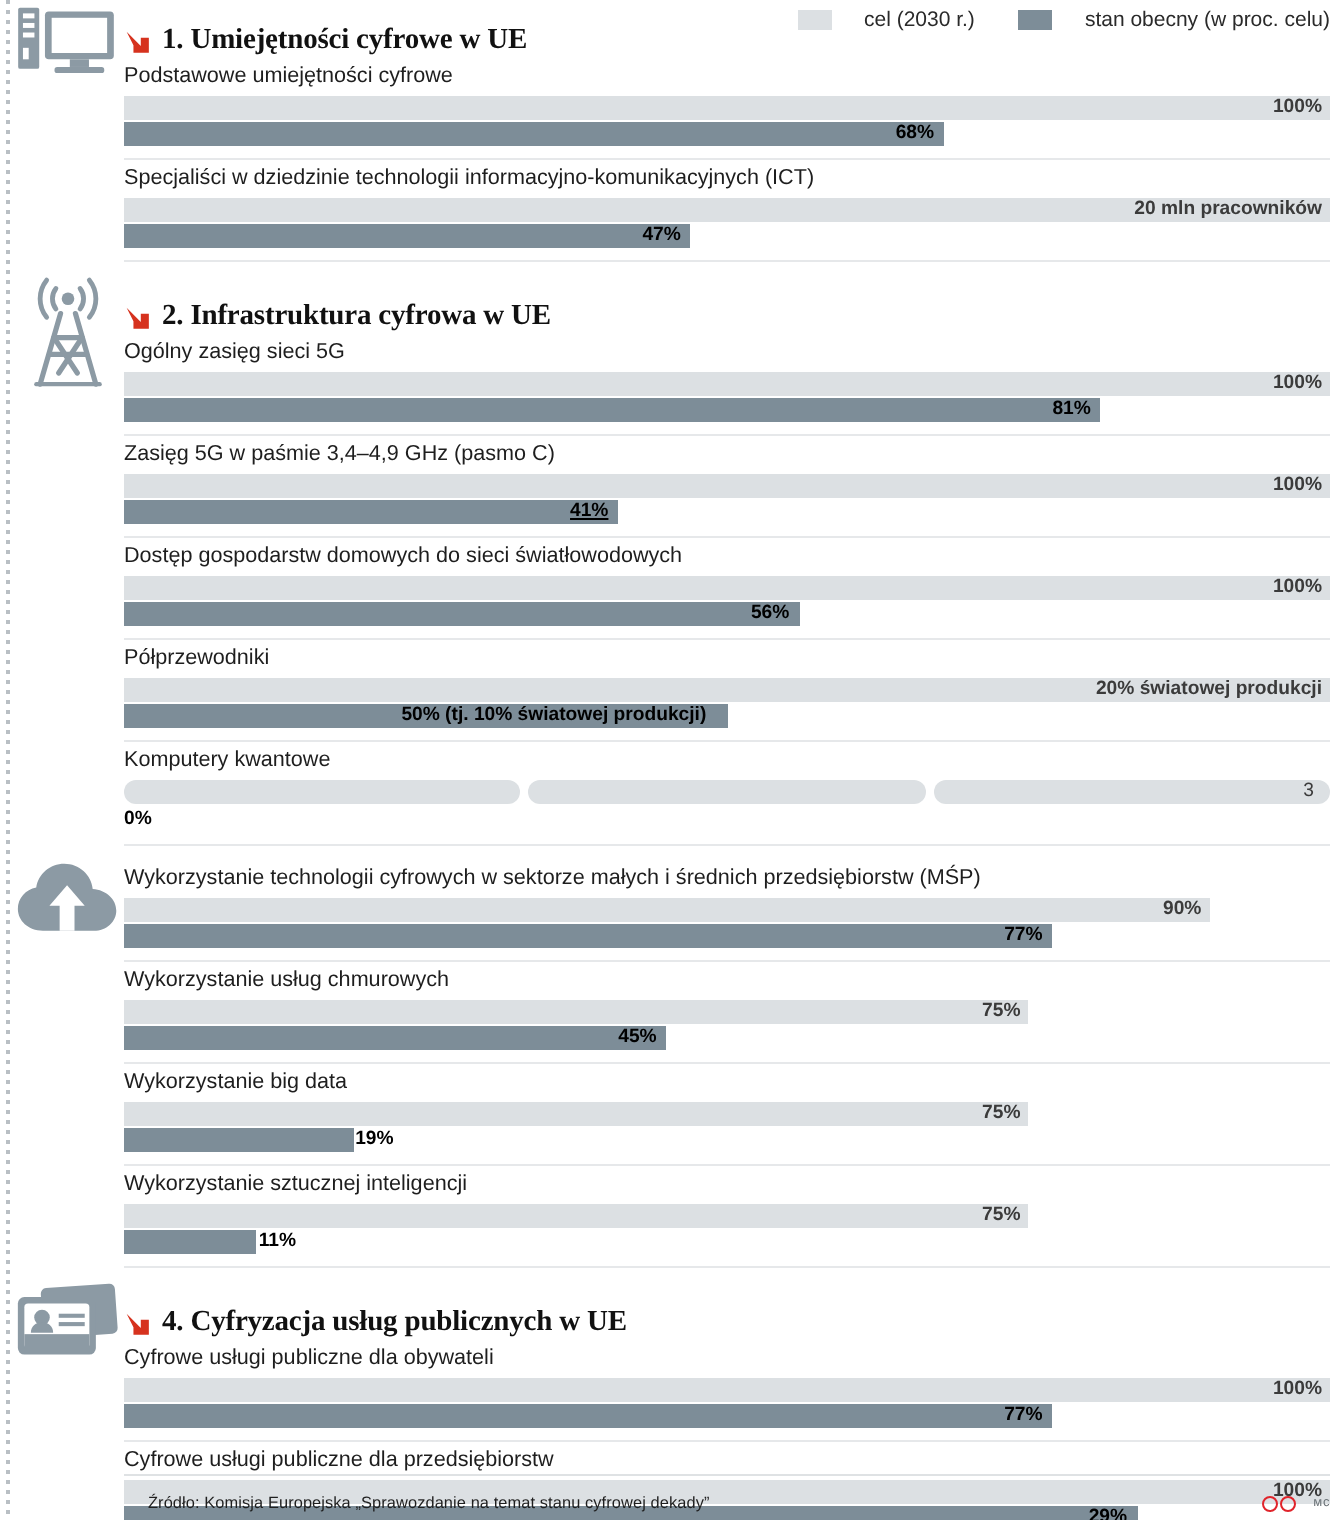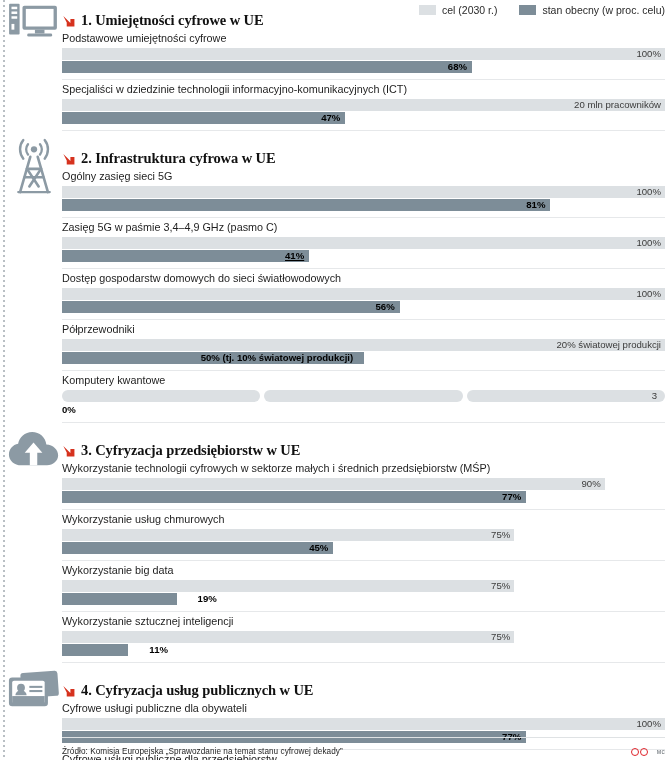--- a/index.html
+++ b/index.html
@@ -26,21 +26,21 @@
   }
   .legend {
     position: absolute;
     right: 6px; top: 4px;
     display: flex;
     align-items: center;
     gap: 22px;
     font-size: 10.5px;
     color: #2a2a2a;
   }
-  .legend .item { display: flex; align-items: center; gap: 6px; }
+  .legend .item { display: flex; align-items: center; gap: 16px; }
   .swatch { width: 17px; height: 10px; display: inline-block; }
   .swatch.light { background: #dce0e3; }
   .swatch.dark  { background: #7d8d98; }
 
   .section {
     position: relative;
     padding-left: 62px;
     padding-right: 6px;
   }
   .sec-icon {
@@ -87,33 +87,33 @@
   .val {
     position: absolute;
     top: 0;
     height: 12px;
     line-height: 12px;
     font-size: 9.6px;
     white-space: nowrap;
   }
   .val.target {
     color: #3b3b3b;
-    font-weight: normal;
+    font-weight: bold;
     transform: translateX(-100%);
     padding-right: 4px;
   }
   .val.current {
     color: #000;
     font-weight: bold;
     transform: translateX(-100%);
     padding-right: 5px;
   }
   .val.current.outside {
     transform: none;
-    padding-left: 21px;
+    padding-left: 1px;
     padding-right: 0;
   }
   .val.overflow {
     transform: none;
     padding-left: 0;
   }
   .row-sep {
     height: 1px;
     background: #e6e8ea;
     margin: 6px 0 0 0;
@@ -145,21 +145,21 @@
   .zero-label {
     font-size: 9.6px;
     font-weight: bold;
     color: #000;
     line-height: 13px;
     padding-top: 1px;
   }
 
   .footer {
     position: absolute;
-    left: 62px; right: 6px; bottom: 4px;
+    left: 74px; right: 6px; bottom: 4px;
     display: flex;
     align-items: center;
     justify-content: space-between;
   }
   .footer-top-rule {
     position: absolute;
     left: 62px; right: 6px; bottom: 22px;
     height: 1px;
     background: #dfe2e4;
   }
@@ -325,26 +325,20 @@
         </div>
         <div class="row-sep"></div>
       </div>
       <div class="row-gap"></div>
       <div class="section">
         <div class="sec-icon"><svg viewBox="0 0 56 44" width="52" height="41" fill="#8c9aa4">
       <path d="M14.5 38C6.5 38 1 32.6 1 26.2c0-5.7 4.2-10.5 9.9-11.5C12 7.6 18.3 2 26 2c8 0 14.5 5.9 15.3 13.5C48.6 16 54 21 54 27.2 54 33.2 48.6 38 42 38z"></path>
       <path d="M27.5 13.5 L37 24.5 H31.5 V38 H23.5 V24.5 H18 Z" fill="#ffffff"></path>
       <path d="M27.5 15.8 L34.6 24 H30 V36.5 H25 V24 H20.4 Z" fill="#8c9aa4" opacity="0"></path>
     </svg></div>
-        <div class="sec-head">
-          <span class="arrow-icon"><svg viewBox="0 0 16 16" width="14" height="14">
-      <path d="M1.5 2.2 L9.6 10.3 L9.6 5.6 L14.2 5.6 L14.2 14.2 L5.4 14.2 L5.4 9.8 Z" fill="#d6321e"></path>
-    </svg></span>
-          <span>3. Cyfryzacja przedsiębiorstw w UE</span>
-        </div>
         <div class="row">
           <div class="row-label">Wykorzystanie technologii cyfrowych w sektorze małych i średnich przedsiębiorstw (MŚP)</div>
           <div class="track">
             <div class="bar light" style="width: 90%;"></div>
             <div class="val target" style="left: 90%;">90%</div>
           </div>
           <div class="track">
             <div class="bar dark" style="width: 77%;"></div>
             <div class="val current" style="left: 77%;">77%</div>
           </div>

